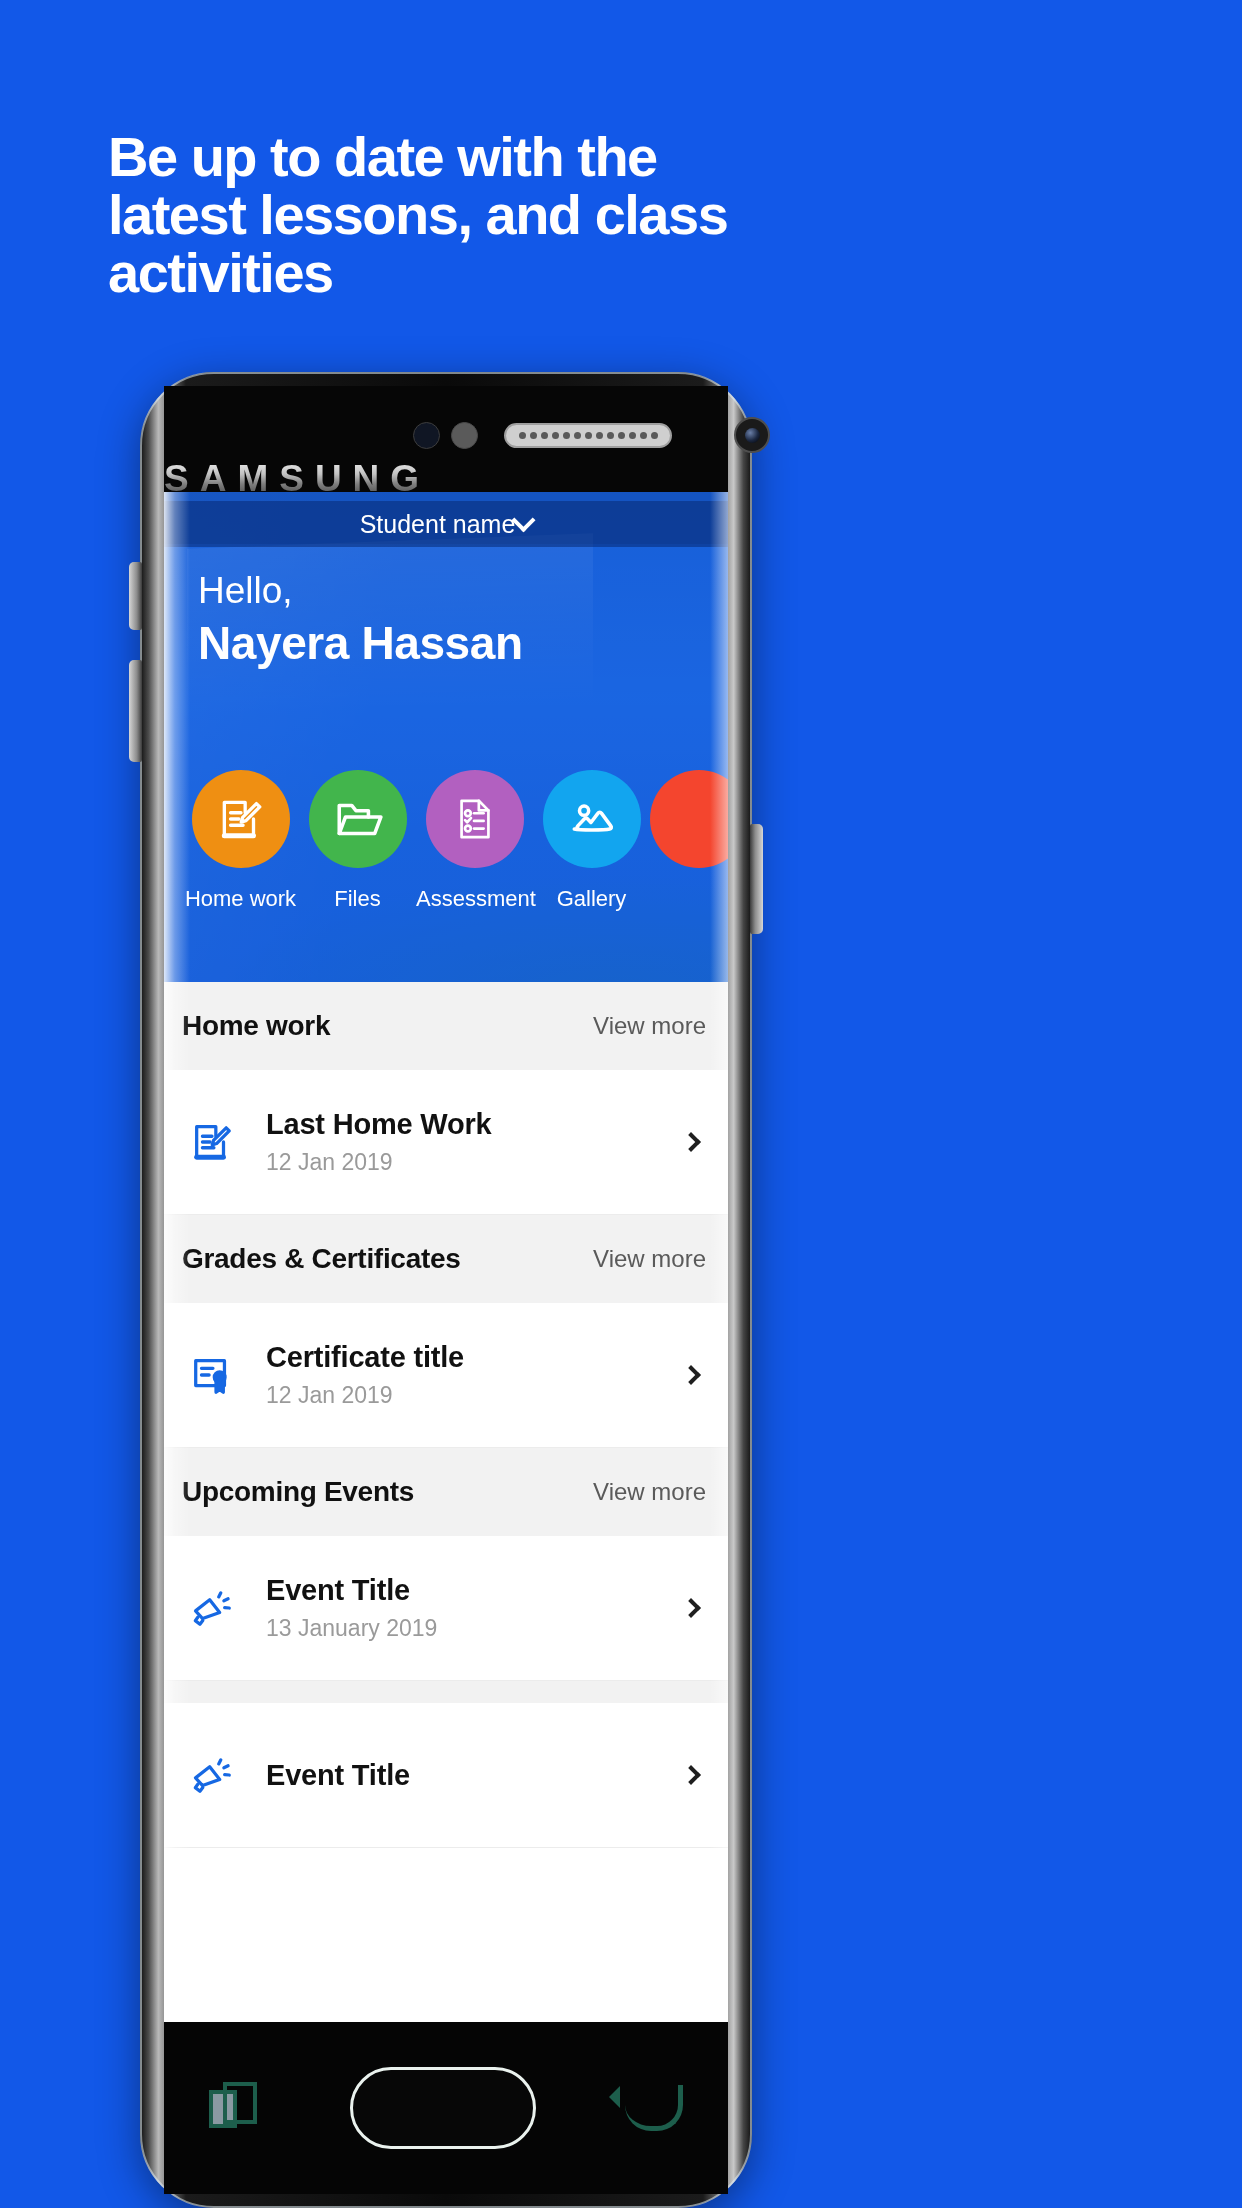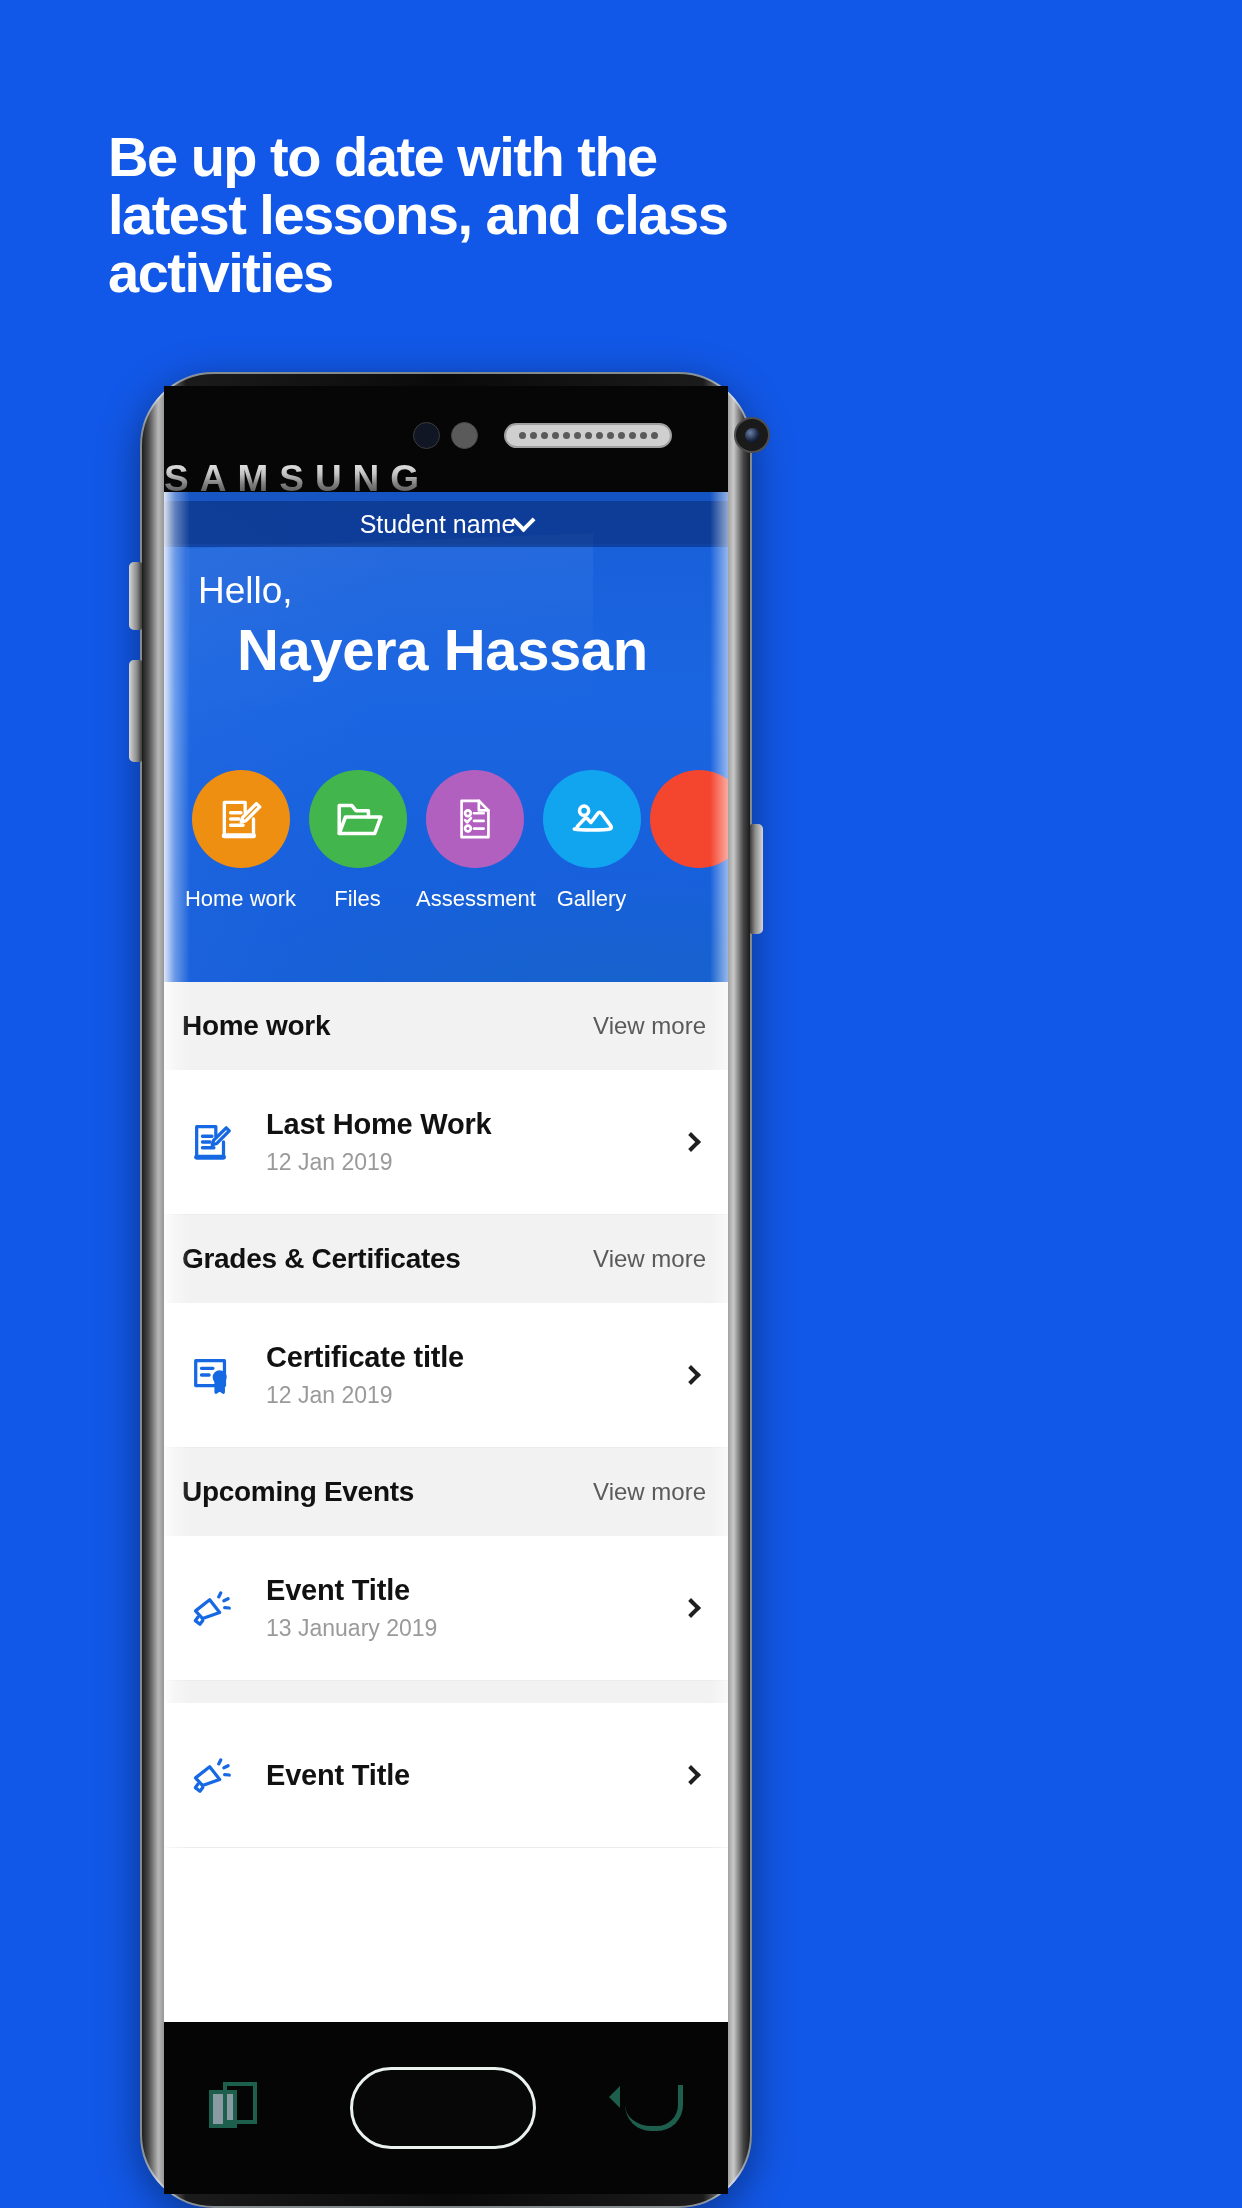--- a/index.html
+++ b/index.html
@@ -105,21 +105,21 @@
     display:flex; align-items:center; justify-content:center; 
     background:rgba(8,42,116,.55);
     margin-top:9px;
   }
   .topbar-label { color:#fff; font-size:25px; }
   .chev-down { width:17px; height:17px; border-right:4px solid #fff; border-bottom:4px solid #fff;
                transform:rotate(45deg) translate(-3px,-3px); }
 
   .greet { position:absolute; left:34px; top:76px; color:#ffffff; }
   .greet .hello { font-size:37px; line-height:1.22; font-weight:400; }
-  .greet .uname { font-size:58px; font-weight:bold; margin-top:3px; letter-spacing:-.4px;margin-left:39px; }
+  .greet .uname { font-size:46px; font-weight:bold; margin-top:3px; letter-spacing:-.4px; }
 
   .quick {
     position:absolute; left:0; right:0; top:278px;
     display:flex; align-items:flex-start; padding-left:18px; gap:0;
   }
   .qi { width:117px; flex:0 0 117px; text-align:center; }
   .qi-circle {
     width:98px; height:98px; border-radius:50%; margin:0 auto;
     display:flex; align-items:center; justify-content:center;
   }

